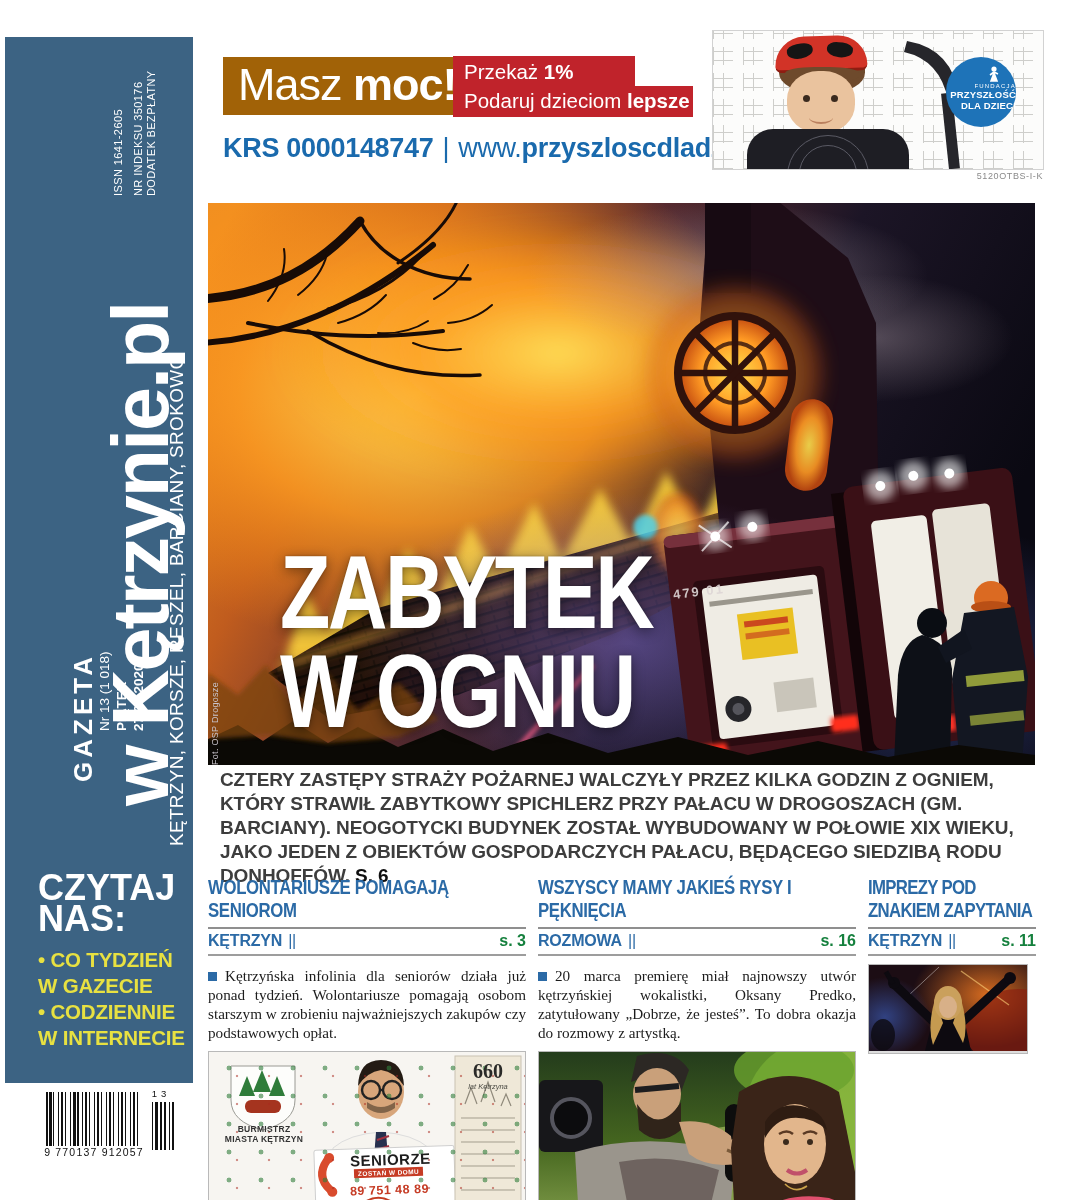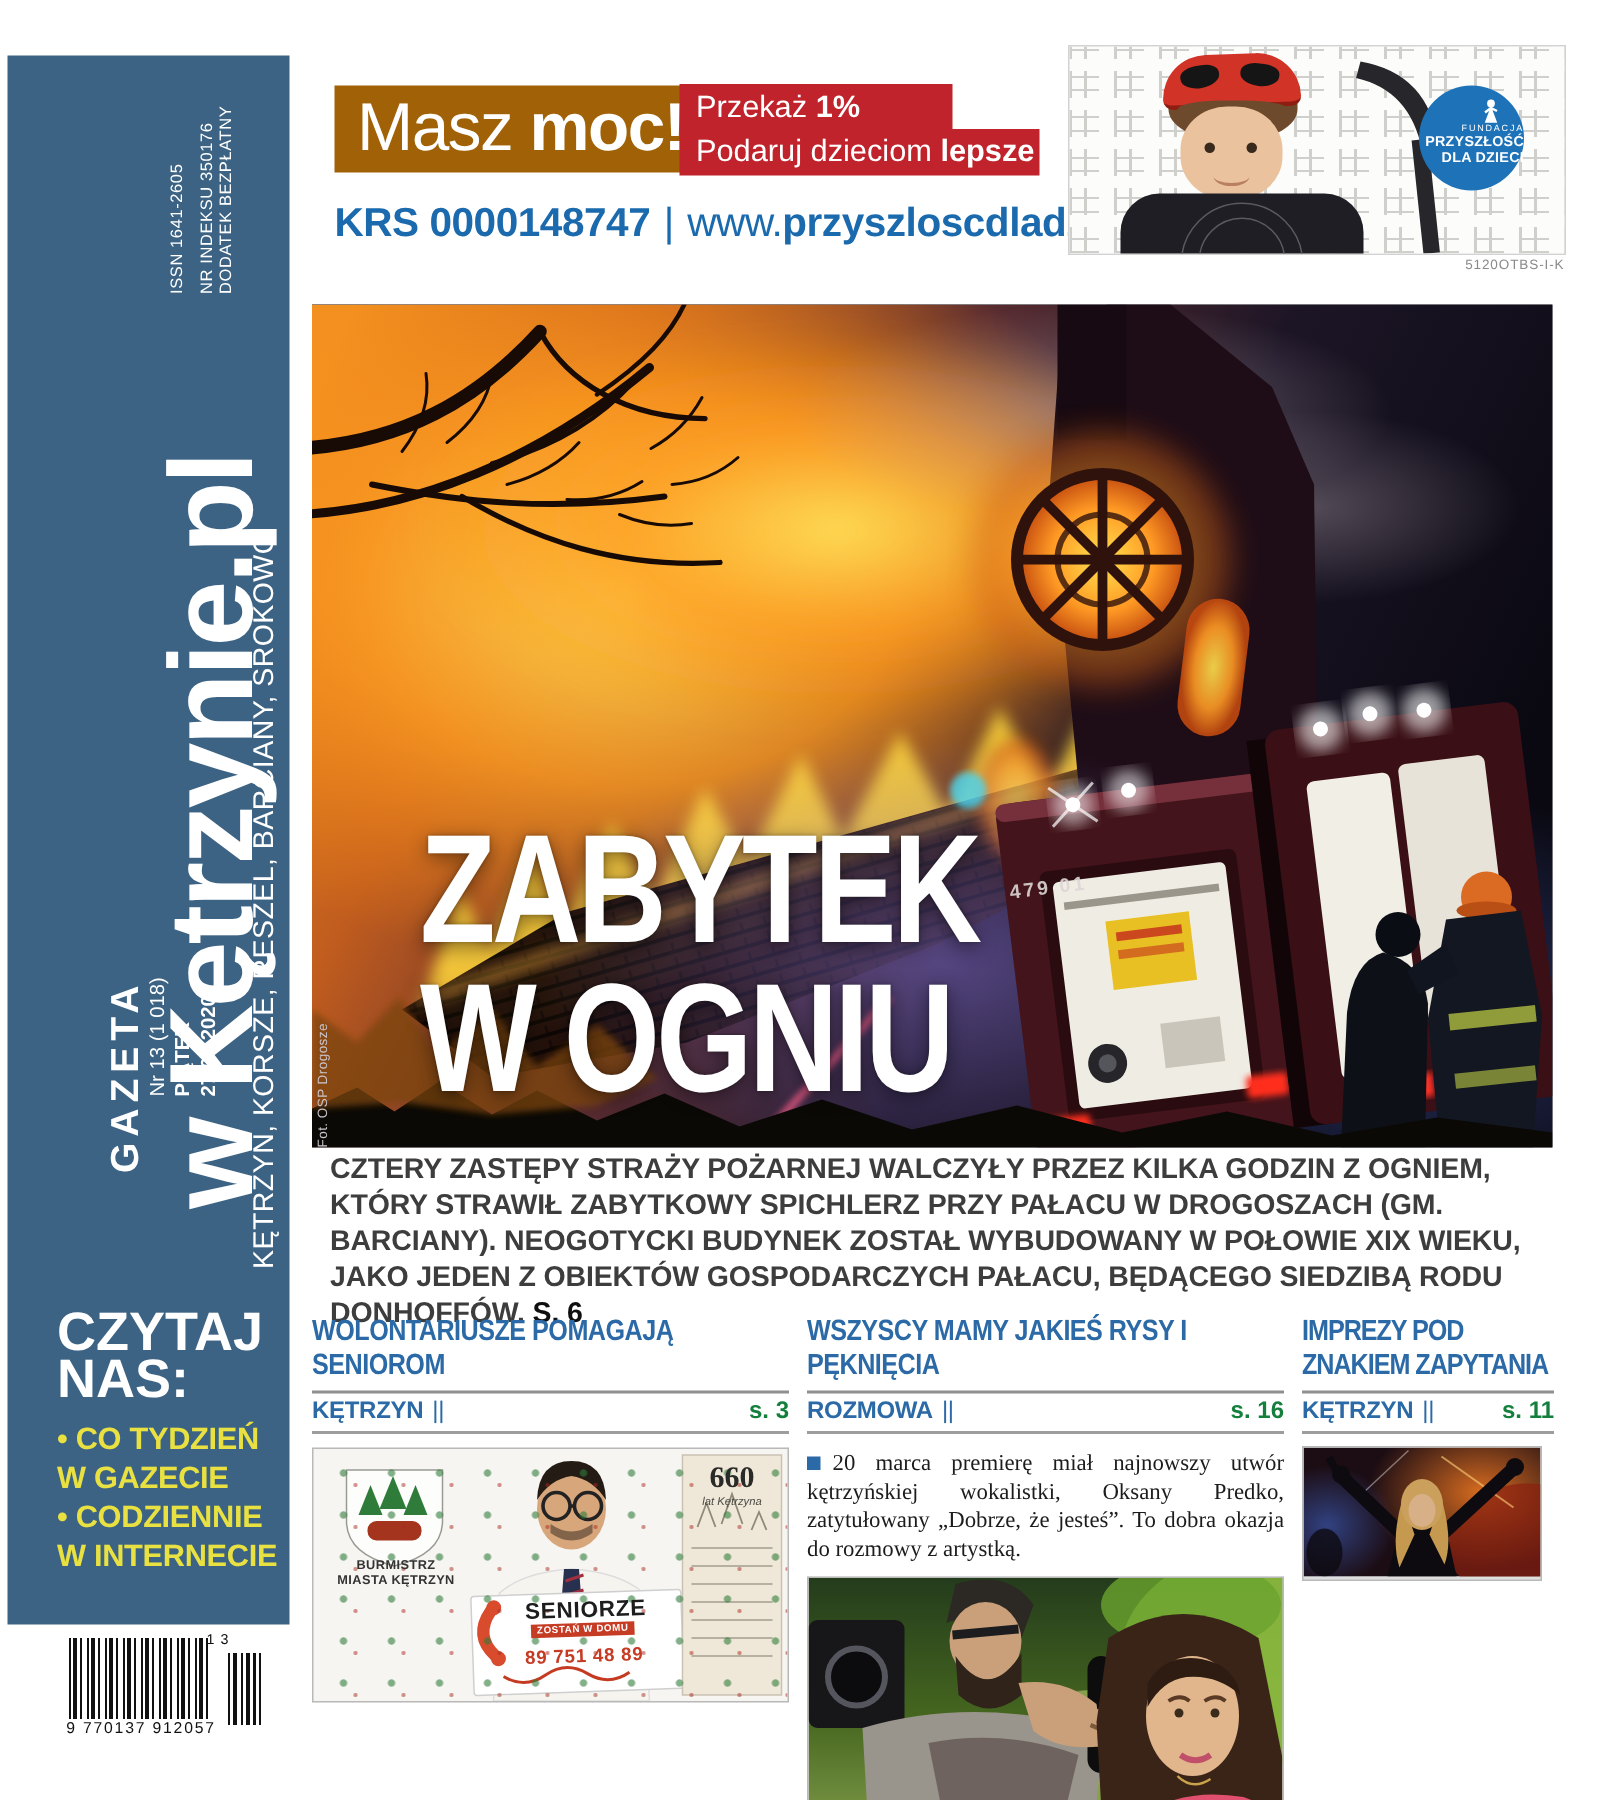--- a/index.html
+++ b/index.html
@@ -24,21 +24,21 @@
   #read-us .h{font-size:36px;font-weight:800;line-height:31px;display:block;}
   #read-us .list{margin-top:13px;}
   #read-us .y{display:block;color:#e8e141;font-size:20.5px;font-weight:700;line-height:26px;letter-spacing:-.2px;}
   
   #barcode{left:40px;top:1086px;width:140px;height:80px;background:#fff;}
   #barcode .bars-main{position:absolute;left:6px;top:6px;width:94px;height:56px;
      background:repeating-linear-gradient(90deg,#111 0 1.5px,#fff 1.5px 3px,#111 3px 5.5px,#fff 5.5px 7.5px,#111 7.5px 8.5px,#fff 8.5px 12px);}
   #barcode .digits{position:absolute;left:0;top:60px;width:108px;text-align:center;font-size:10.5px;letter-spacing:1.2px;color:#111;background:#fff;}
   #barcode .bars-addon{position:absolute;left:112px;top:16px;width:22px;height:48px;
      background:repeating-linear-gradient(90deg,#111 0 1.5px,#fff 1.5px 3.5px,#111 3.5px 6px,#fff 6px 8.5px);}
-  #barcode .addon-digits{position:absolute;left:94px;top:2px;width:26px;text-align:center;font-size:9.5px;letter-spacing:4px;color:#111;}
+  #barcode .addon-digits{position:absolute;left:108px;top:2px;width:26px;text-align:center;font-size:9.5px;letter-spacing:4px;color:#111;}
   
   #banner-black{left:223px;top:57px;width:225px;height:58px;background:#a16207;color:#fff;
      font-size:45px;line-height:56px;padding-left:15px;letter-spacing:-1px;}
   #banner-black .b{font-weight:800;}
   .redbox{background:#c0232b;color:#fff;font-size:20.5px;padding-left:11px;}
   #banner-red1{left:453px;top:56px;width:171px;height:30px;line-height:31px;}
   #banner-red2{left:453px;top:86px;width:229px;height:31px;line-height:30px;}
   .redbox .b{font-weight:800;}
   #krs-line{left:223px;top:133px;font-size:27px;color:#1a6aad;letter-spacing:-.3px;}
   #krs-line .krs{font-weight:800;}
@@ -347,20 +347,21 @@
   <div class="rot" id="photo-credit">Fot. OSP Drogosze</div>
 
   <div class="abs" id="lead"><span>CZTERY ZASTĘPY STRAŻY POŻARNEJ WALCZYŁY PRZEZ KILKA GODZIN Z OGNIEM, KTÓRY STRAWIŁ ZABYTKOWY SPICHLERZ PRZY PAŁACU W DROGOSZACH (GM. BARCIANY). NEOGOTYCKI BUDYNEK ZOSTAŁ WYBUDOWANY W POŁOWIE XIX WIEKU, JAKO JEDEN Z OBIEKTÓW GOSPODARCZYCH PAŁACU, BĘDĄCEGO SIEDZIBĄ RODU DONHOFFÓW.</span> <span class="ref">S. 6</span></div>
 
   <div class="col" id="col1">
     <div class="col-title">WOLONTARIUSZE POMAGAJĄ SENIOROM</div>
     <div class="kicker-row">
       <span class="kicker"><span>KĘTRZYN</span><span class="bars">||</span></span>
       <span class="pageref">s. 3</span>
     </div>
+    <div class="col-body"><span class="sq"></span><span>Kętrzyńska infolinia dla seniorów działa już ponad tydzień. Wolontariusze pomagają osobom starszym w zrobieniu najważniejszych zakupów czy podstawowych opłat.</span></div>
     <div class="col-photo" id="photo1">
       <div id="p1-dots"></div>
       <svg width="316" height="168" viewBox="0 0 316 168">
         <g>
           <path d="M22,14 h64 v34 q0,22 -32,30 q-32,-8 -32,-30 Z" fill="#fdfdfb" stroke="#9a9a94"></path>
           <path d="M30,44 L38,24 L46,44 Z" fill="#2f7c3a"></path>
             <path d="M44,40 L53,18 L62,40 Z" fill="#2f7c3a"></path>
             <path d="M60,44 L68,24 L76,44 Z" fill="#2f7c3a"></path>
           <rect x="36" y="48" width="36" height="13" rx="6" fill="#a5341f"></rect>
         </g>

